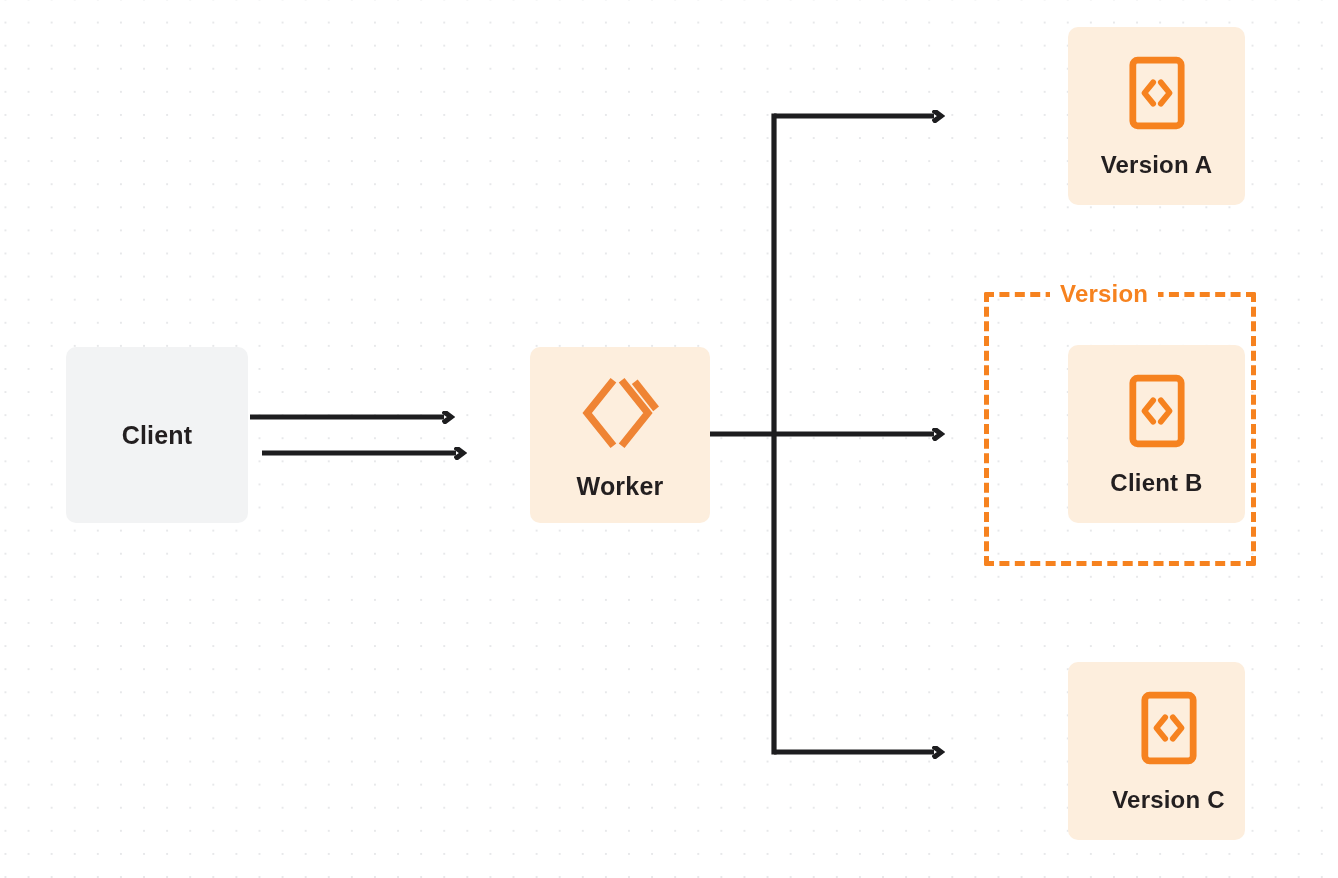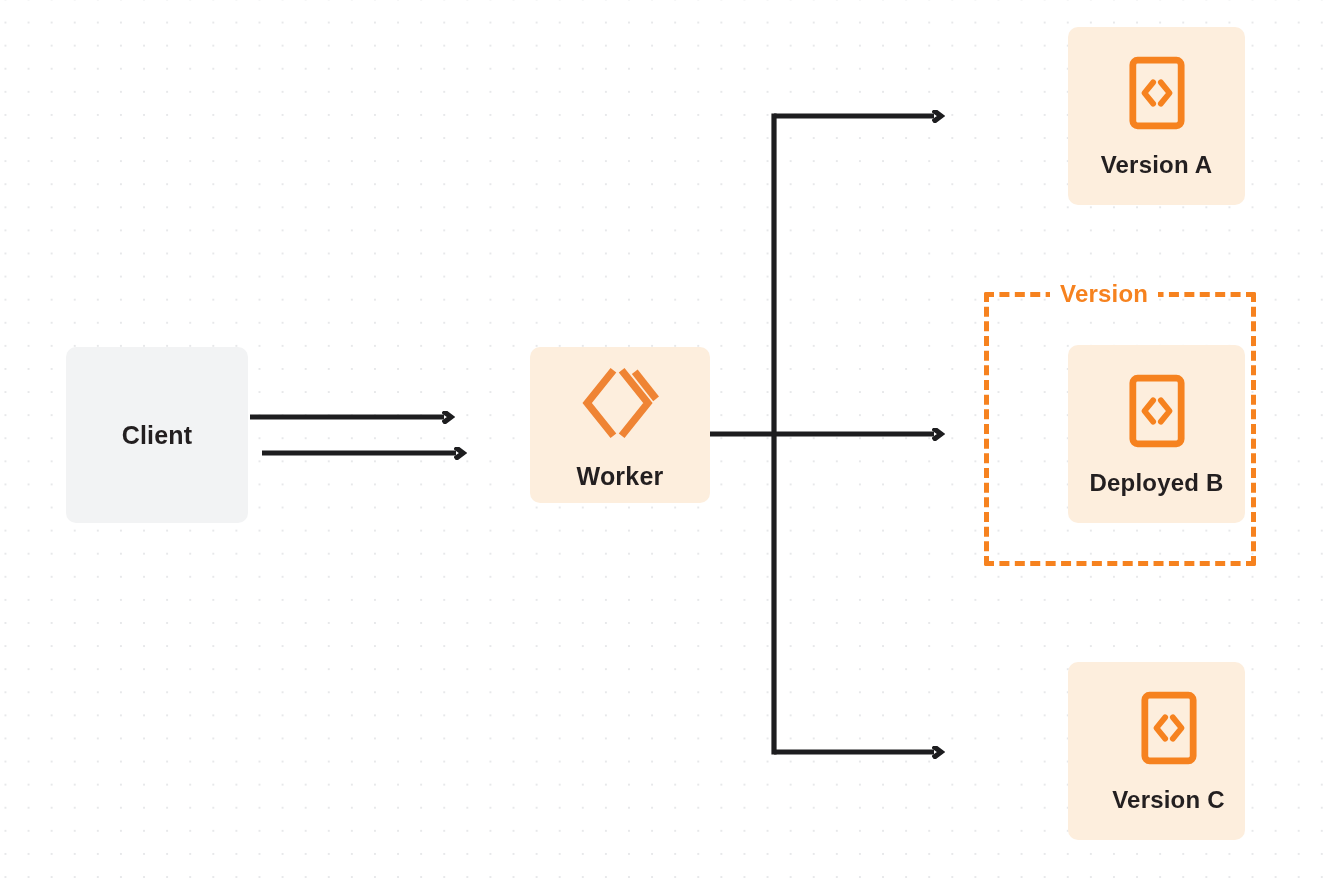--- a/index.html
+++ b/index.html
@@ -50,21 +50,21 @@
     width: 182px;
     height: 176px;
     background: #f2f3f4;
   }
   #client-node .node-label { font-size: 25px; }
   
   #worker-node {
     left: 494px;
     top: 347px;
     width: 180px;
-    height: 156px;
+    height: 176px;
     background: #fdeedd;
   }
   #worker-node .node-label { font-size: 25px; margin-top: 20px; }
   .worker-logo { width: 82px; height: 82px; display:block; }
   
   .version-node {
     width: 177px;
     height: 178px;
     background: #fdeedd;
     left: 1032px;
@@ -185,21 +185,21 @@
   </div>
 
   <div class="node version-node" id="version-b-node">
     <span>
       <svg class="version-icon" viewBox="0 0 60 78">
         <rect x="5" y="5" width="50" height="68" rx="5" ry="5" fill="none" stroke="#f6821f" stroke-width="7"></rect>
         <path d="M26 28 L17 39 L26 50" fill="none" stroke="#f6821f" stroke-width="6" stroke-linecap="round" stroke-linejoin="round"></path>
         <path d="M34 28 L43 39 L34 50" fill="none" stroke="#f6821f" stroke-width="6" stroke-linecap="round" stroke-linejoin="round"></path>
       </svg>
     </span>
-    <span class="node-label">Deployed B</span>
+    <span class="node-label">Client B</span>
   </div>
 
   <div class="node version-node" id="version-c-node">
     <span>
       <svg class="version-icon" viewBox="0 0 60 78">
         <rect x="5" y="5" width="50" height="68" rx="5" ry="5" fill="none" stroke="#f6821f" stroke-width="7"></rect>
         <path d="M26 28 L17 39 L26 50" fill="none" stroke="#f6821f" stroke-width="6" stroke-linecap="round" stroke-linejoin="round"></path>
         <path d="M34 28 L43 39 L34 50" fill="none" stroke="#f6821f" stroke-width="6" stroke-linecap="round" stroke-linejoin="round"></path>
       </svg>
     </span>

